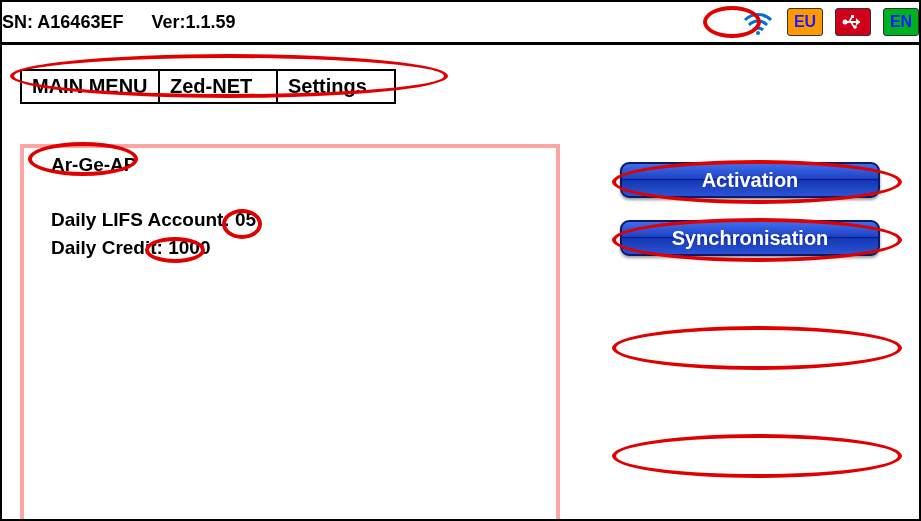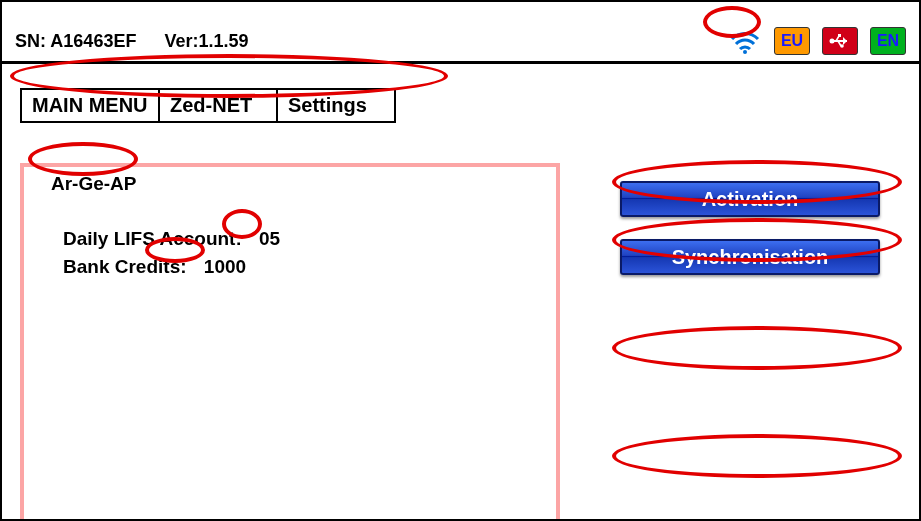--- a/index.html
+++ b/index.html
@@ -11,25 +11,24 @@
       width: 921px;
       height: 521px;
       background: #fff;
       font-family: Arial, sans-serif;
       border: 2px solid #000;
       position: relative;
     }
     .header {
       display: flex;
       align-items: center;
-      padding: 6px 13px;
+      padding: 6px 0;
       border-bottom: 3px solid #000;
       font-size: 18px;
       font-weight: bold;
-      margin-top: 19px;
     }
     .header-left {
       display: flex;
       gap: 28px;
     }
     .header-right {
       margin-left: auto;
       display: flex;
       align-items: center;
       gap: 12px;
@@ -105,37 +104,36 @@
       position: relative;
     }
     .info-line {
       margin-top: 30px;
       line-height: 1.45;
     }
     .info-line .rowlabel,
     .info-line .rowvalue {
       display: inline;
       white-space: pre;
-      margin-left: 12px;
     }
     .rowvalue {
       position: relative;
     }
     .buttons-col {
       margin-left: 60px;
       display: flex;
       flex-direction: column;
       padding-top: 18px;
     }
     .zbtn {
       width: 260px;
       height: 36px;
       background: linear-gradient(to bottom, #3c6ef0 0%, #2043c2 45%, #001a99 48%, #1538b3 52%, #2b53d8 100%);
       border: 2px solid #0a1a66;
-      border-radius: 3px;
+      border-radius: 9px;
       color: #fff;
       font-size: 20px;
       font-weight: bold;
       text-align: center;
       line-height: 32px;
       position: relative;
       margin-bottom: 22px;
       box-shadow: 0 2px 3px rgba(0,0,0,0.4);
       cursor: pointer;
     }
@@ -189,21 +187,21 @@
 </div>
 
 <div class="content-area">
   <div class="info-panel">
     <div class="ap-name">Ar-Ge-AP</div>
     <div class="info-line">
       <div>
         <span class="rowlabel">Daily LIFS Account: </span><span class="rowvalue">05</span>
       </div>
       <div>
-        <span class="rowlabel">Bank Credits: </span><span class="rowvalue">1000</span>
+        <span class="rowlabel">Daily Credit: </span><span class="rowvalue">1000</span>
       </div>
     </div>
   </div>
 
   <div class="buttons-col">
     <div class="zbtn">Activation</div>
     <div class="zbtn gap-large">Synchronisation</div>
   </div>
 </div>
 

